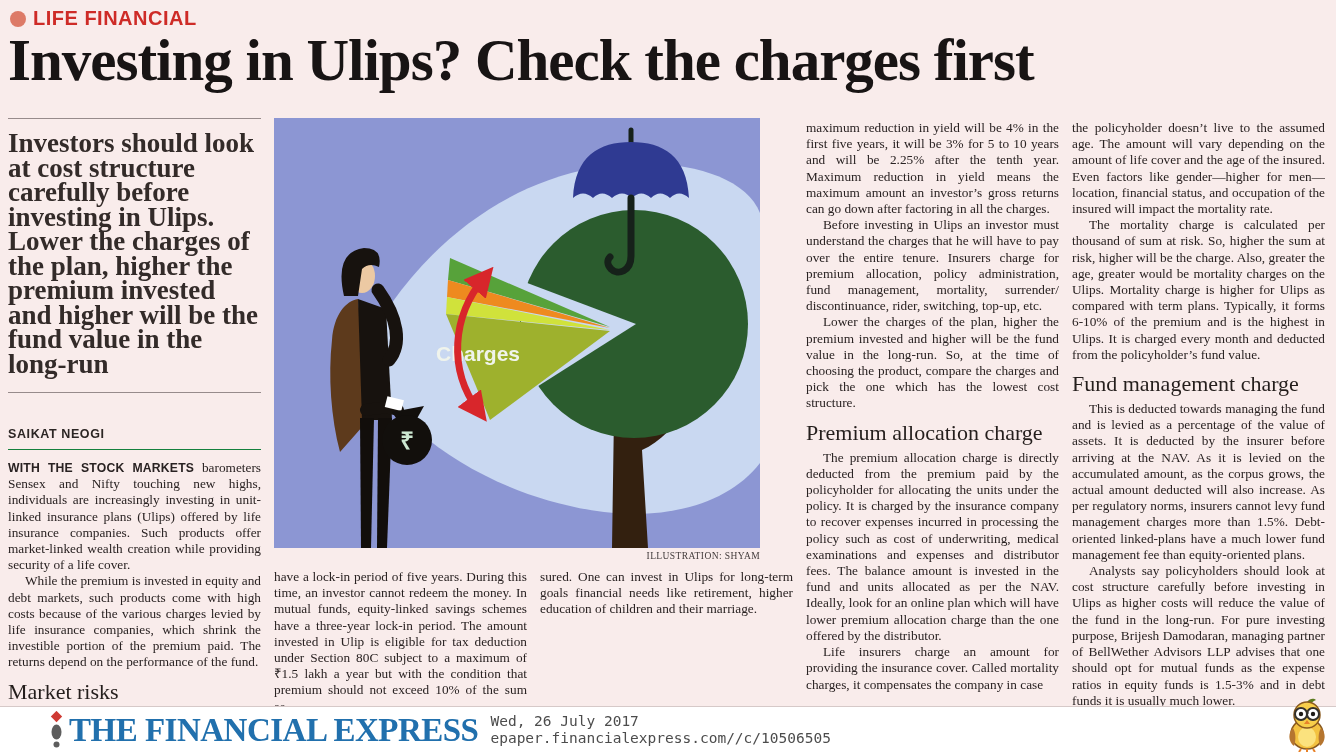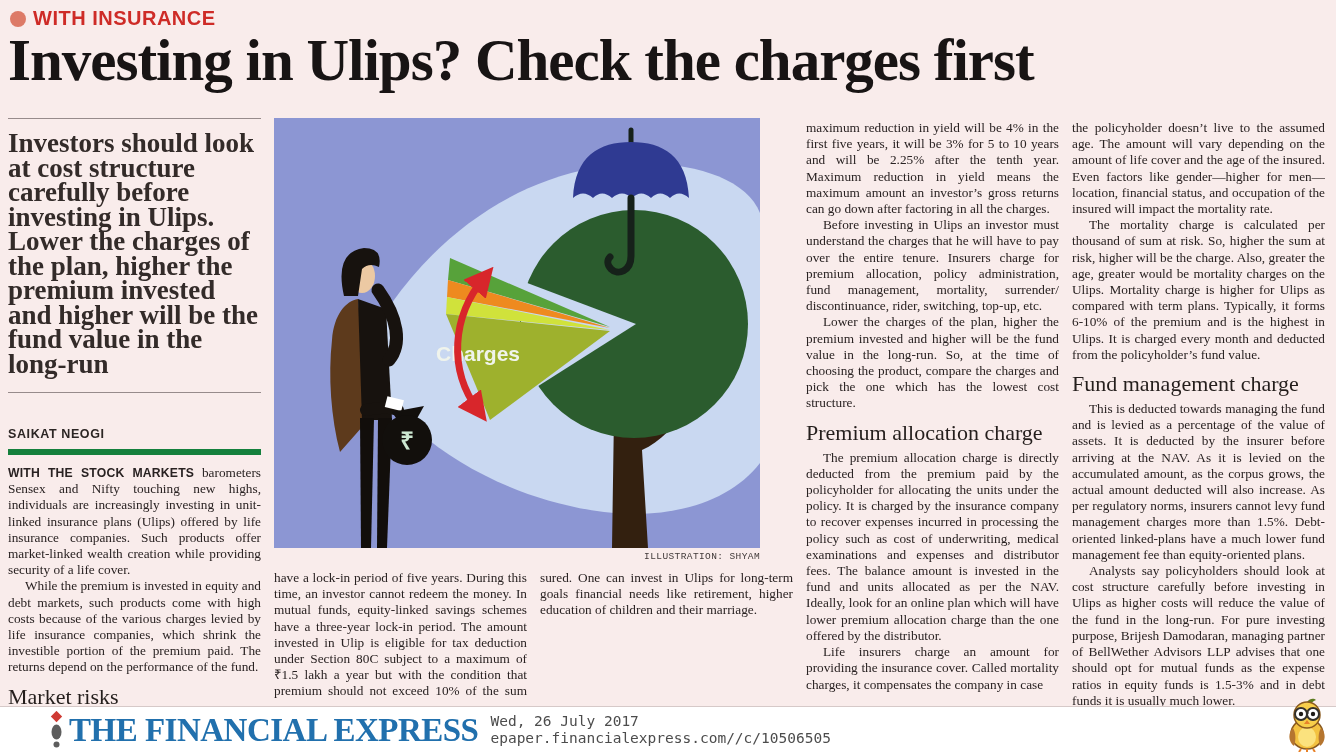--- a/index.html
+++ b/index.html
@@ -17,33 +17,33 @@
               font-weight:bold; font-size:59px; line-height:1.05; letter-spacing:-1px; color:#181414; white-space:nowrap; }
 
   
   .content { position:absolute; top:118px; left:8px; right:8px; height:588px; display:flex; gap:13px; overflow:hidden; }
   .col { flex:0 0 253px; width:253px; overflow:hidden; }
   .wrapper { flex:0 0 519px; width:519px; overflow:hidden; }
 
   
   .standfirst { border-top:1px solid #978b8b; border-bottom:1px solid #978b8b;
                 padding:12px 0 16px; font-weight:bold; font-size:27px; line-height:24.5px; color:#332b29; }
-  .byline { margin-top:28px; border-bottom:6px solid #15803d; padding:6px 0 8px;
+  .byline { margin-top:28px; border-bottom:1px solid #15803d; padding:6px 0 8px;
             font-family:"Liberation Sans", sans-serif; font-weight:bold; font-size:12.5px; letter-spacing:0.6px; color:#2c2624; }
 
   
   .body-text { padding-top:10px; }
   .body-text p { font-size:13.3px; line-height:16.2px; text-align:justify; color:#292222; }
   .body-text p.indent { text-indent:17px; }
   .lead-in { font-family:"Liberation Sans", sans-serif; font-weight:bold; font-size:12.2px; letter-spacing:0.2px; }
   .subhead { font-family:"Liberation Serif", serif; font-weight:normal; font-size:22px; line-height:24px; color:#241e1c; margin:9px 0 5px; }
 
   
   .illus { display:block; width:486px; height:430px; }
-  .caption { width:486px; text-align:right; font-family:Liberation Mono, monospace; font-size:9.5px;
+  .caption { width:486px; text-align:right; font-family:Liberation Serif, serif; font-size:9.5px;
              letter-spacing:0.4px; color:#413a3a; margin:3px 0 2px; }
   .two-col { display:flex; gap:13px; }
   .subcol { flex:0 0 253px; width:253px; overflow:hidden; }
   .two-col .body-text, .subcol { padding-top:6px; }
 
   
   .footer { position:absolute; left:0; right:0; bottom:0; height:47px; background:#ffffff;
             border-top:1px solid #d6c9c8; display:flex; align-items:center;padding-left:40px; }
   .brand { display:flex; align-items:flex-start; margin-left:8px; }
   .wordmark { font-family:"Liberation Serif", serif; font-weight:bold; font-size:33px; line-height:38px;
@@ -52,21 +52,21 @@
   .stamp .url { cursor:pointer; }
   .owl { position:absolute; right:3px; bottom:1px; }
 </style>
 </head>
 <body>
 
 <div class="page">
 
   <div class="kicker">
     <span class="dot"></span>
-    <span class="kicker-label">WITH INSURANCE</span>
+    <span class="kicker-label">LIFE FINANCIAL</span>
   </div>
 
   <h1 class="headline">Investing in Ulips? Check the charges first</h1>
 
   <div class="content">
 
     <div class="col">
       <div class="standfirst">Investors should look at cost structure carefully before investing in Ulips. Lower the charges of the plan, higher the premium invested and higher will be the fund value in the long-run</div>
       <div class="byline">SAIKAT NEOGI</div>
       <div class="body-text">

